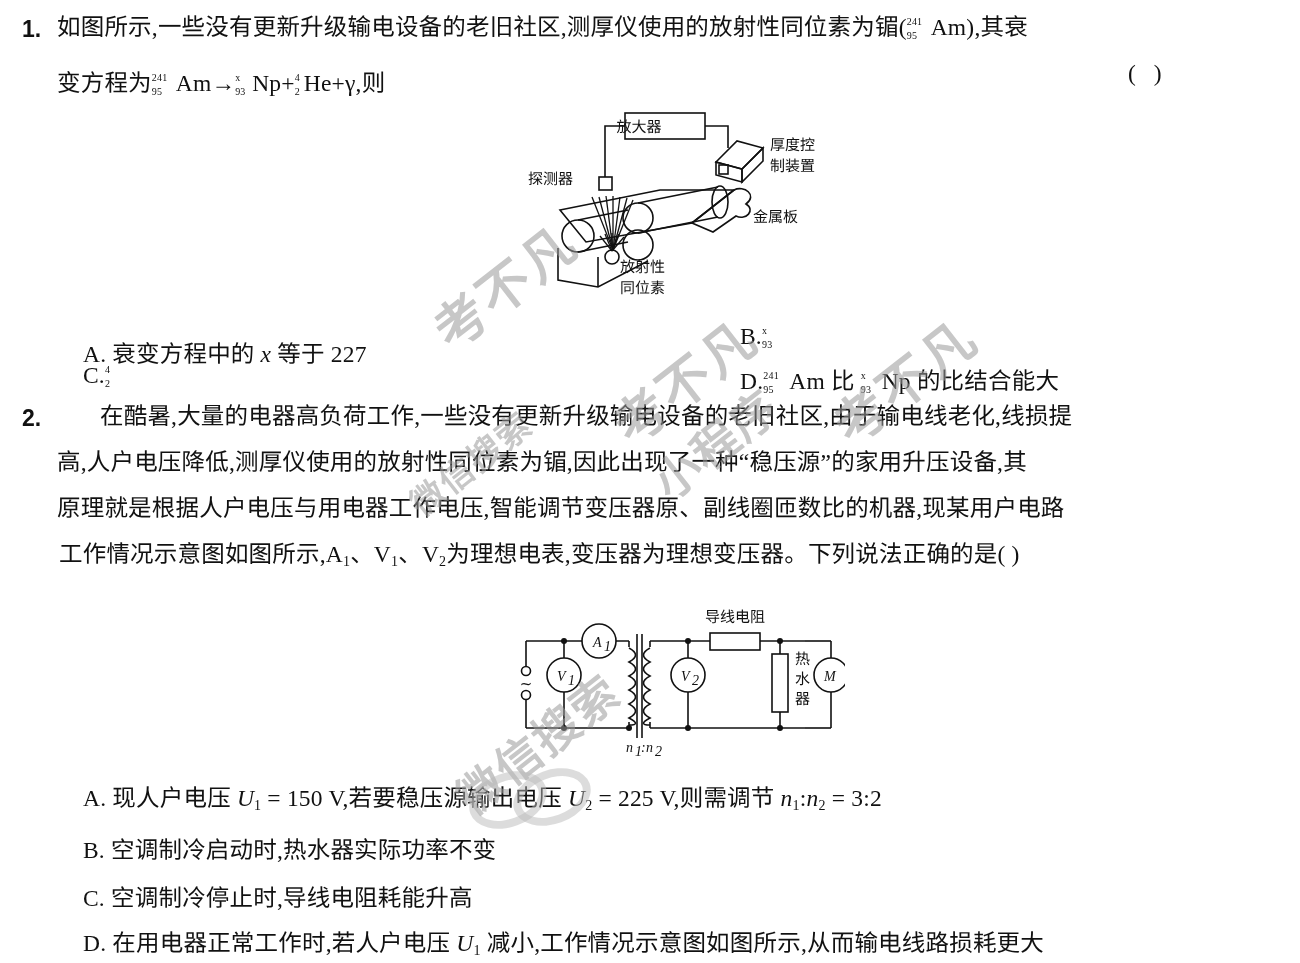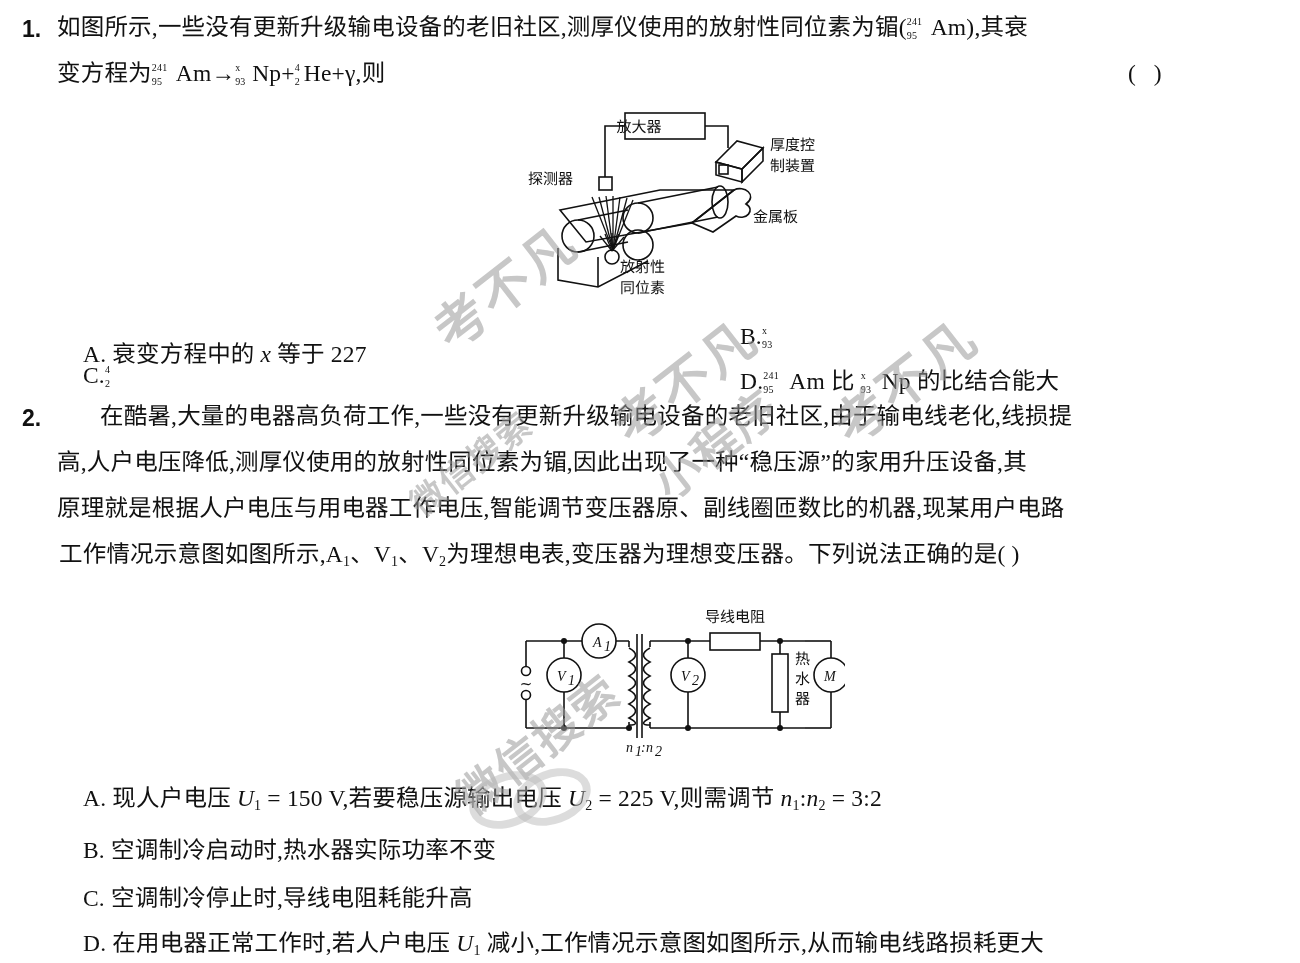--- a/index.html
+++ b/index.html
@@ -147,21 +147,21 @@
   </div>
 
   <div class="q">
 
     <span class="qnum" style="left:22px; top:16px;">1.</span>
 
     <div class="line" style="left:57px; top:16px;">
       <span>如图所示</span><span>,一些没有更新升级输电设备的老旧社区</span><span>,测厚仪使用的放射性同位素为镅(</span><span class="nuc"><span class="pre"><span class="sup">241</span><span class="sub">95</span></span><span class="nucgap" style="width:24px"></span></span><span>Am</span><span>),其衰</span>
     </div>
 
-    <div class="line" style="left:57px; top:62px;text-align:center;">
+    <div class="line" style="left:57px; top:72px;text-align:center;">
       <span>变方程为</span><span class="nuc"><span class="pre"><span class="sup">241</span><span class="sub">95</span></span><span class="nucgap" style="width:24px"></span></span><span>Am→</span><span class="nuc"><span class="pre"><span class="sup ital">x</span><span class="sub">93</span></span><span class="nucgap" style="width:17px"></span></span><span>Np+</span><span class="nuc"><span class="pre"><span class="sup">4</span><span class="sub">2</span></span><span class="nucgap" style="width:9px"></span></span><span>He+γ,则</span>
     </div>
 
     <div class="line paren" style="left:1128px; top:62px;">(      )</div>
 
     <div id="fig1">
       <svg width="330" height="205" viewBox="0 0 330 205">
         <g fill="none" stroke="#111" stroke-width="1.6">
 
           <rect x="105" y="8" width="80" height="26"></rect>

